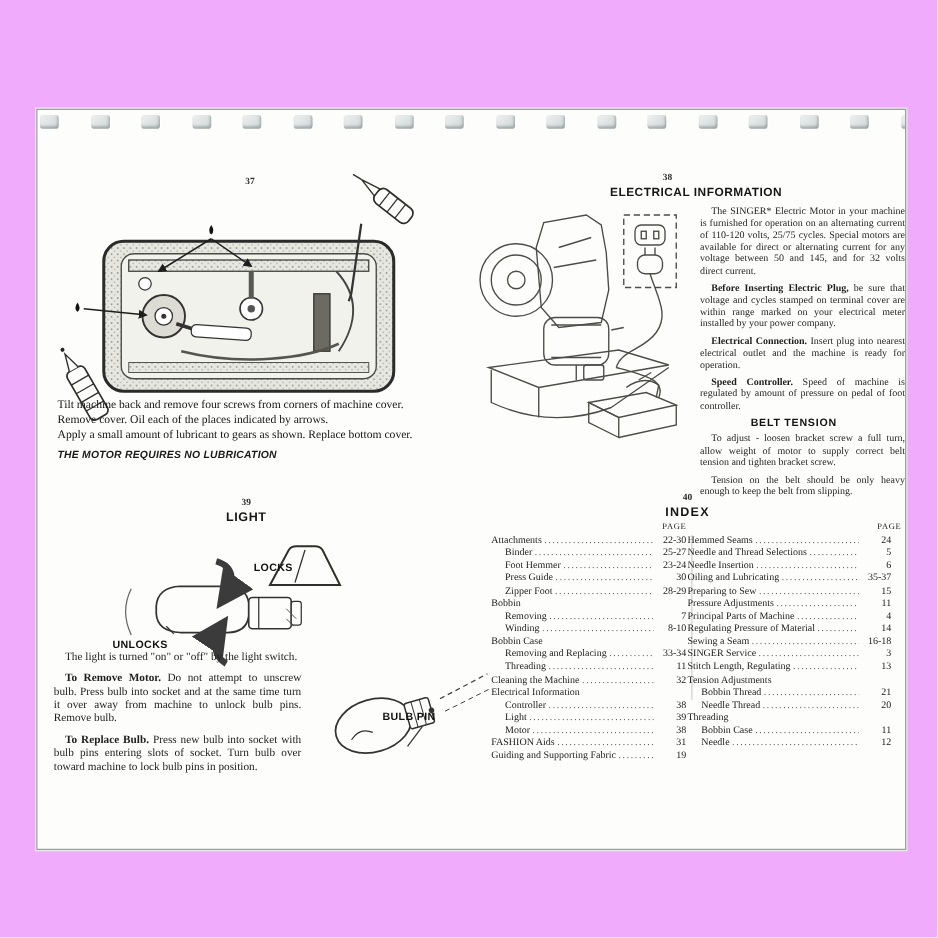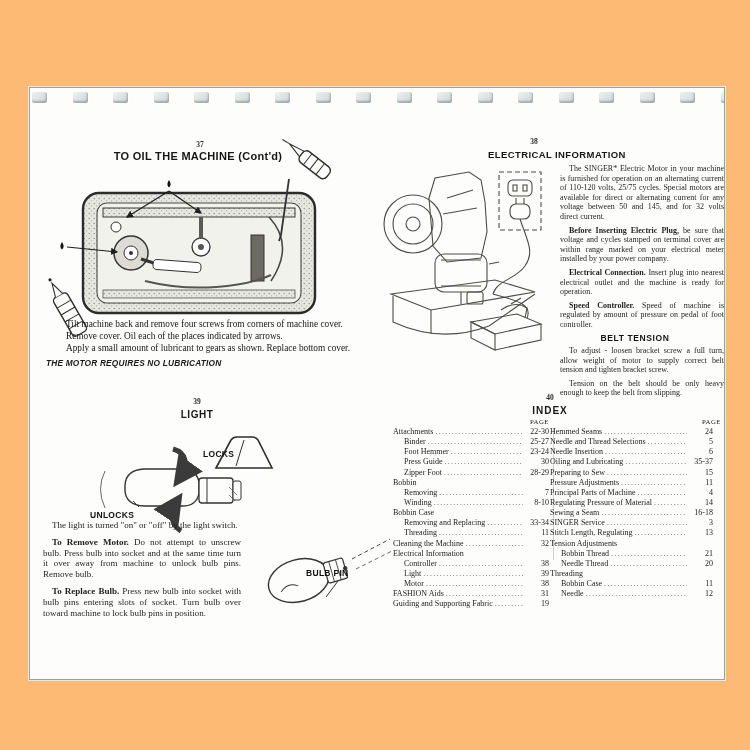--- a/index.html
+++ b/index.html
@@ -1,32 +1,32 @@
 <!DOCTYPE html>
 <html><head>
 <meta charset="utf-8">
 <style>
   html,body{margin:0;padding:0;background:#fff;}
-  .stage{position:relative;width:750px;height:750px;background:#fdba74;overflow:hidden;
+  .stage{position:relative;width:750px;height:750px;background:#f0abfc;overflow:hidden;
          font-family:"Liberation Serif",serif;}
   .sheet{position:absolute;left:29px;top:87px;width:694px;height:591px;
          background:#fdfdfb;border:1px solid #9aa0a0;overflow:hidden;
          box-shadow:0 0 0 1px #e8eaea;}
   .hole{position:absolute;top:4px;width:15px;height:11px;border-radius:2.5px;
         background:linear-gradient(135deg,#eef1f1,#cfd5d5);
         box-shadow:inset -1px -2px 2px rgba(110,122,122,.5),1px 1px 0 rgba(255,255,255,.9);}
   .abs{position:absolute;}
   .h{font-family:"Liberation Sans",sans-serif;font-weight:bold;color:#161616;}
   .b{font-family:"Liberation Serif",serif;color:#1e1e1e;}
   .pagenum{font-size:7.5px;font-weight:bold;text-align:center;color:#2a2a2a;
            font-family:"Liberation Serif",serif;}
   .title-lg{font-size:11px;letter-spacing:.3px;text-align:center;}
   .title-md{font-size:9.5px;letter-spacing:.4px;}
   .title-sm{font-size:10px;letter-spacing:.5px;text-align:center;}
-  .bodyline{font-size:9.3px;line-height:12px;color:#141414;margin-left:20px;}
+  .bodyline{font-size:9.3px;line-height:12px;color:#141414;}
   .note{font-family:"Liberation Sans",sans-serif;font-weight:bold;font-style:italic;
         font-size:8.3px;color:#1a1a1a;letter-spacing:.2px;}
   .col38{font-size:8px;line-height:9.6px;text-align:justify;}
   .col38 .par{margin:0 0 4px 14px;text-indent:9px;}
   .belt-h{font-family:"Liberation Sans",sans-serif;font-weight:bold;font-size:8.5px;
           text-align:center;letter-spacing:.6px;margin:2px 0 3px 0;color:#141414;}
   .col39{font-size:9px;line-height:10.8px;text-align:justify;}
   .col39 .par{margin:0 0 6px 0;text-indent:9px;}
   .lead{font-weight:bold;}
   .lead:not(:empty)::after{content:" ";}
@@ -68,21 +68,20 @@
         <div class="hole" style="left: 447.5px;"></div>
         <div class="hole" style="left: 488px;"></div>
         <div class="hole" style="left: 528.5px;"></div>
         <div class="hole" style="left: 569px;"></div>
         <div class="hole" style="left: 609.5px;"></div>
         <div class="hole" style="left: 650px;"></div>
         <div class="hole" style="left: 690.5px;"></div>
       </div>
 
     <div class="abs pagenum" style="left:155px;top:52px;width:30px;">37</div>
-    <div class="abs h title-lg" style="left:38px;top:62px;width:260px;">TO OIL THE MACHINE (Cont'd)</div>
 
     <svg class="abs" style="left:243px;top:44px;" width="68" height="56" viewBox="0 0 68 56">
       <g transform="rotate(38 34 28)" stroke="#2f2f2b" fill="#fdfdfb" stroke-width="1.4">
         <rect x="26" y="20" width="34" height="14" rx="5"></rect>
         <line x1="34" y1="20" x2="34" y2="34" stroke-width="1"></line>
         <line x1="42" y1="20" x2="42" y2="34" stroke-width="1"></line>
         <line x1="50" y1="20" x2="50" y2="34" stroke-width="1"></line>
         <path d="M26,23 L10,26 L26,30 Z" stroke-width="1.1"></path>
         <line x1="10" y1="26" x2="2" y2="27" stroke-width="1.1"></line>
       </g>

